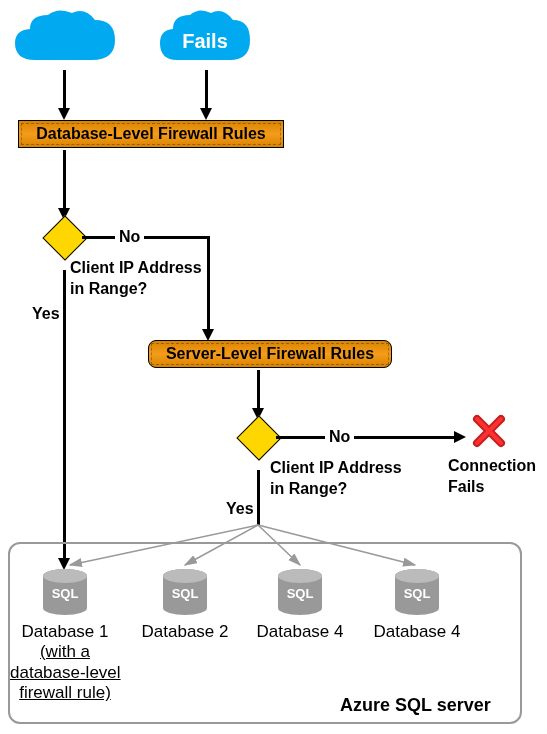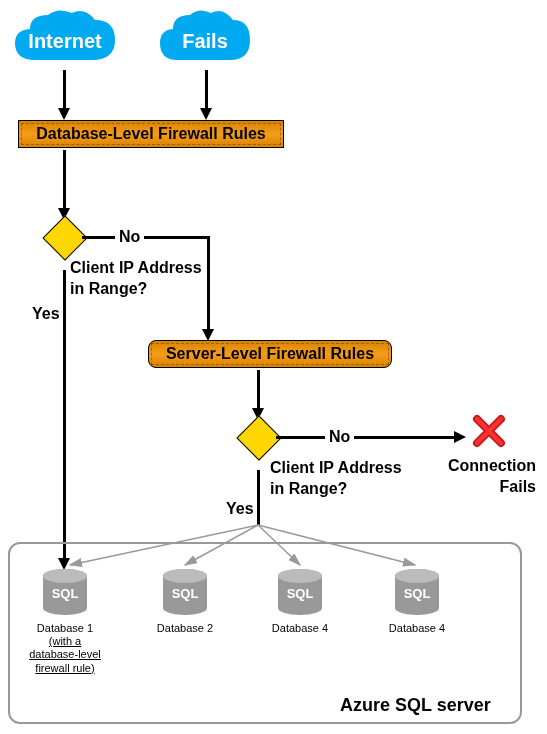--- a/index.html
+++ b/index.html
@@ -104,33 +104,32 @@
       font-size: 18px;
       color: black;
     }
     .db-cylinder {
       position: absolute;
       width: 50px;
     }
     .db-label {
       position: absolute;
       text-align: center;
-      font-size: 11px;
+      font-size: 17px;
       color: black;
       line-height: 1.2;
     }
   </style>
 </head>
 <body>
 
 <div class="cloud" style="left:10px; top:5px; width:110px; height:72px;">
   <svg width="110" height="72">
     <path class="cloud-shape" d="M25,55 Q5,55 5,38 Q5,25 20,24 Q20,10 38,10 Q48,2 62,8 Q75,2 85,15 Q105,15 105,35 Q105,55 82,55 Z"></path>
   </svg>
-  <span class="cloud-text">Internet</span>
 </div>
 
 <div class="cloud" style="left:155px; top:5px; width:100px; height:72px;">
   <svg width="100" height="72">
     <path class="cloud-shape" d="M22,55 Q5,55 5,38 Q5,25 18,24 Q18,10 35,10 Q44,2 56,8 Q68,2 78,15 Q95,15 95,35 Q95,55 75,55 Z"></path>
   </svg>
   <span class="cloud-text">Fails</span>
 </div>
 
 <div class="arrow-line" style="left:63px; top:70px; width:3px; height:40px;"></div>
@@ -174,21 +173,21 @@
 <div class="arrow-line" style="left:276px; top:436px; width:180px; height:3px;"></div>
 <div class="label" style="left:325px; top:428px; background:white; padding:0 4px;">No</div>
 <div class="arrow-head arrow-right" style="left:454px; top:431px;"></div>
 
 <div class="x-fail" style="left:472px; top:414px;">
   <svg width="34" height="34">
     <path d="M5,5 L29,29 M29,5 L5,29" stroke="#c41e1e" stroke-width="8" stroke-linecap="round"></path>
     <path d="M5,5 L29,29 M29,5 L5,29" stroke="#ff3030" stroke-width="4" stroke-linecap="round"></path>
   </svg>
 </div>
-<div class="question" style="left:448px; top:456px; text-align:right; white-space:pre;"><span>Connection
+<div class="question" style="left:448px; top:456px; text-align:left; white-space:pre;"><span>Connection
 Fails</span></div>
 
 <div class="question" style="left:270px; top:458px; white-space:pre;"><span>Client IP Address
 in Range?</span></div>
 
 <div class="label" style="left:226px; top:500px;">Yes</div>
 
 <div class="arrow-line" style="left:257px; top:470px; width:3px; height:55px;"></div>
 
 <svg style="position:absolute; left:0; top:0; width:547px; height:734px; pointer-events:none;">

